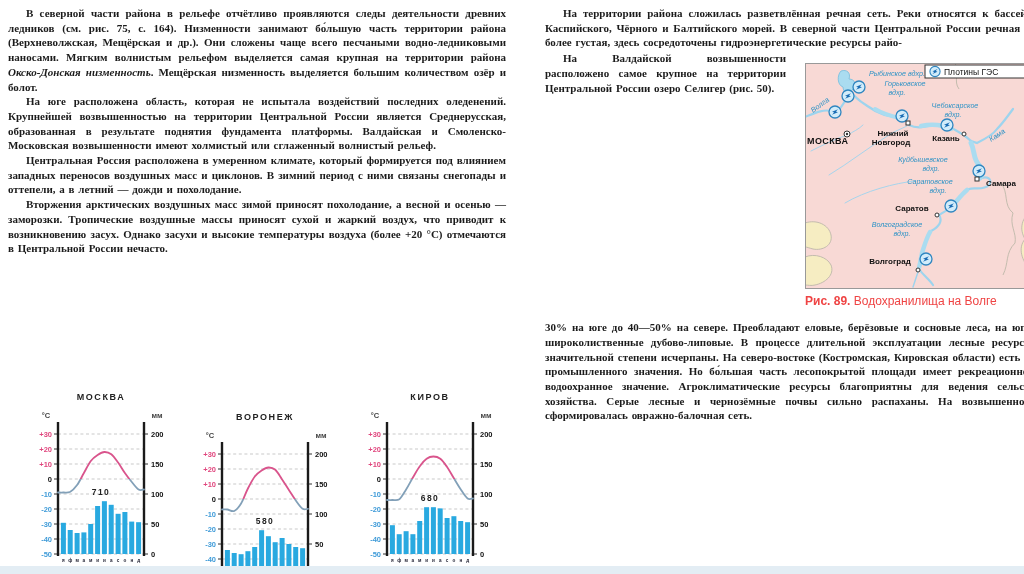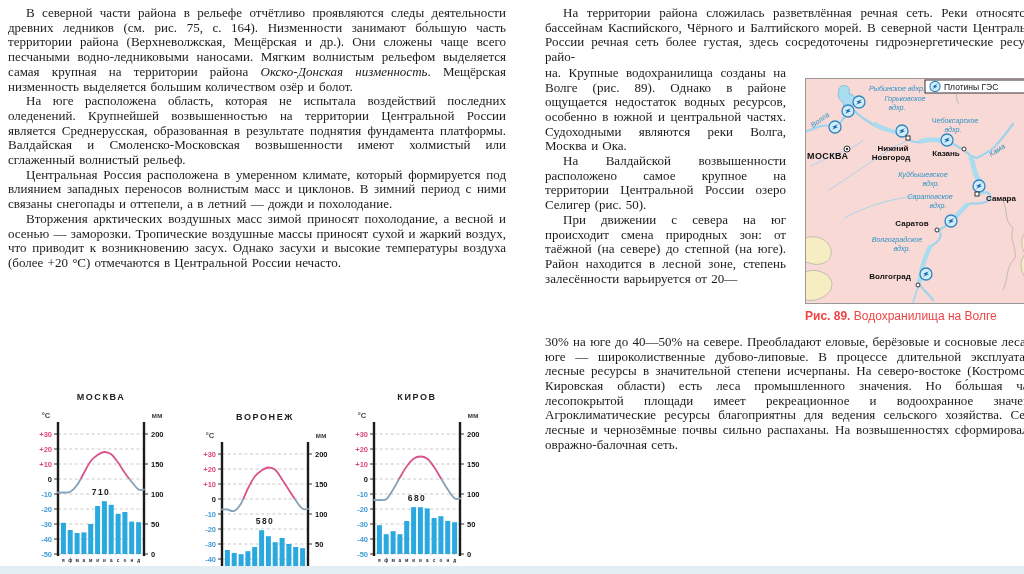--- a/index.html
+++ b/index.html
@@ -2,35 +2,35 @@
 <html><head>
 <meta charset="utf-8">
 <style>
   html,body{margin:0;padding:0;}
   body{width:1024px;height:574px;background:#ffffff;overflow:hidden;position:relative;
        font-family:"Liberation Serif",serif;color:#1b1b1b;}
   .page{position:absolute;inset:0;}
   .col{position:absolute;top:6px;}
   .col-left{left:8px;width:498px;}
   .col-right{left:545px;width:501px;}
-  .para{margin:0;text-align:justify;font-size:13px;line-height:14.7px;font-weight:normal;
+  .para{margin:0;text-align:justify;font-size:11px;line-height:14.7px;font-weight:bold;
         word-spacing:1px;}
   .para.indent{text-indent:18px;}
   .row{display:flex;gap:7px;margin-top:1px;}
   .beside{flex:1;min-width:0;}
   .mapfig{margin:12px;width:229px;flex:0 0 229px;}
   .map-svg{display:block;background:#f8d9d5;}
   figcaption{font-family:"Liberation Sans",sans-serif;font-size:12px;color:#ef4444;
              margin-top:5px;white-space:nowrap;}
   figcaption b{font-weight:bold;}
   .charts{position:absolute;top:386px;left:16px;width:500px;height:186px;}
   .climo{position:absolute;top:0;width:158px;height:186px;}
   .climo:nth-child(1){left:8px;}
   .climo:nth-child(2){left:172px;margin-top:20px;}
-  .climo:nth-child(3){left:324px;}
+  .climo:nth-child(3){left:337px;}
   .bottom-strip{position:absolute;left:0;bottom:0;width:1024px;height:8px;background:#e3edf4;}
   
   .ct{font:bold 9px "Liberation Sans",sans-serif;letter-spacing:1.6px;fill:#222;text-anchor:middle;}
   .cu{font:bold 7.5px "Liberation Sans",sans-serif;fill:#444;text-anchor:middle;}
   .tl{font:bold 7.5px "Liberation Sans",sans-serif;text-anchor:end;}
   .tr{font:bold 7.5px "Liberation Sans",sans-serif;fill:#111;text-anchor:start;}
   .cm{font:bold 4.6px "Liberation Sans",sans-serif;fill:#223;text-anchor:middle;}
   .ca{font:bold 8.5px "Liberation Sans",sans-serif;fill:#222;letter-spacing:1.5px;text-anchor:middle;}
   .grid{stroke:#b3b3b3;stroke-dasharray:3,2.6;stroke-width:0.7;}
   .tick{stroke:#333;stroke-width:1;}
@@ -43,31 +43,29 @@
   .mleg{font:8.5px "Liberation Sans",sans-serif;fill:#111;}
 </style>
 </head>
 <body>
 
 <div class="page">
 
   <div class="col col-left">
     <p class="para indent"><span>В северной части района в рельефе отчётливо проявляются следы деятельности древних ледников (см. рис. 75, с. 164). Низменности занимают бо́льшую часть территории района (Верхневолжская, Мещёрская и др.). Они сложены чаще всего песчаными водно-ледниковыми наносами. Мягким волнистым рельефом выделяется самая крупная на территории района </span><span style="font-style: italic;">Окско-Донская низменность</span><span>. Мещёрская низменность выделяется большим количеством озёр и болот.</span></p>
     <p class="para indent">На юге расположена область, которая не испытала воздействий последних оледенений. Крупнейшей возвышенностью на территории Центральной России является Среднерусская, образованная в результате поднятия фундамента платформы. Валдайская и Смоленско-Московская возвышенности имеют холмистый или сглаженный волнистый рельеф.</p>
-    <p class="para indent">Центральная Россия расположена в умеренном климате, который формируется под влиянием западных переносов волнистым масс и циклонов. В зимний период с ними связаны снегопады и оттепели, а в летний — дожди и похолодание.</p>
+    <p class="para indent">Центральная Россия расположена в умеренном климате, который формируется под влиянием западных переносов воздушных масс и циклонов. В зимний период с ними связаны снегопады и оттепели, а в летний — дожди и похолодание.</p>
     <p class="para indent">Вторжения арктических воздушных масс зимой приносят похолодание, а весной и осенью — заморозки. Тропические воздушные массы приносят сухой и жаркий воздух, что приводит к возникновению засух. Однако засухи и высокие температуры воздуха (более +20 °C) отмечаются в Центральной России нечасто.</p>
   </div>
 
   <div class="col col-right">
     <p class="para indent">На территории района сложилась разветвлённая речная сеть. Реки относятся к бассейнам Каспийского, Чёрного и Балтийского морей. В северной части Центральной России речная сеть более густая, здесь сосредоточены гидроэнергетические ресурсы райо-</p>
     <div class="row">
       <div class="beside">
-        <p class="para">на. Крупные водохранилища созданы на Волге (рис. 89). Однако в районе ощущается недостаток водных ресурсов, особенно в южной и центральной частях. Судоходными являются реки Волга, Москва и Ока.</p>
         <p class="para indent">На Валдайской возвышенности расположено самое крупное на территории Центральной России озеро Селигер (рис. 50).</p>
-        <p class="para indent">При движении с севера на юг происходит смена природных зон: от таёжной (на севере) до степной (на юге). Район находится в лесной зоне, степень залесённости варьируется от 20—</p>
       </div>
       <figure class="mapfig">
         <svg class="map-svg" width="229" height="226" viewBox="0 0 229 226" xmlns="http://www.w3.org/2000/svg">
           <defs>
             <g id="dam">
               <circle r="6" fill="#d2ecfa" stroke="#2f86c0" stroke-width="1.3"></circle>
               <path d="M2,-3.6 L-2.8,0.7 L-0.7,0.7 L-2,3.6 L2.8,-0.7 L0.7,-0.7 Z" fill="#1a6db4" transform="rotate(18)"></path>
             </g>
           </defs>
 

